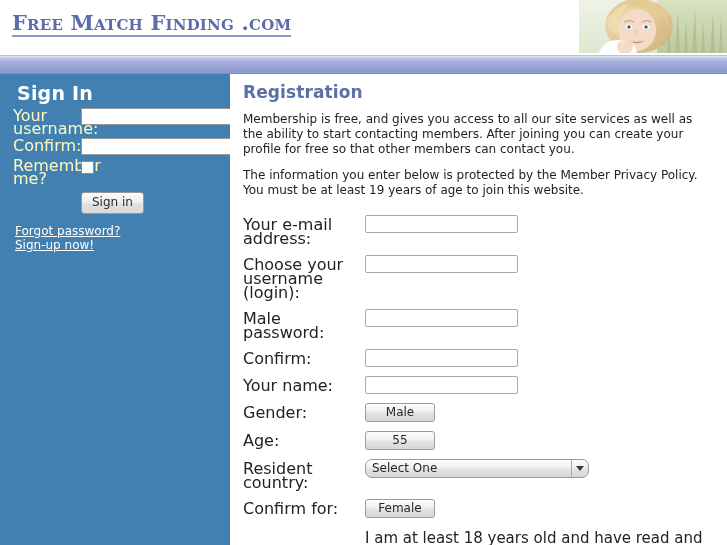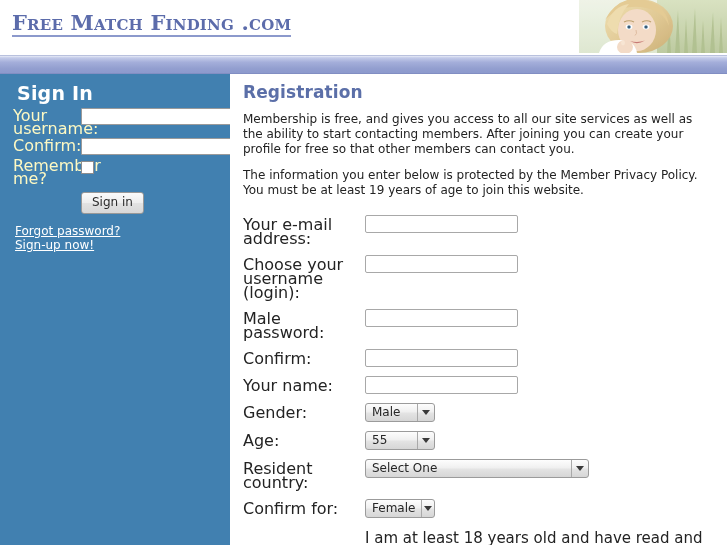--- a/index.html
+++ b/index.html
@@ -228,22 +228,22 @@
     justify-content: center;
     border-left: 1px solid #a9a9a9;
     box-sizing: border-box;
   }
   .arrow-glyph {
     width: 0; height: 0;
     border-left: 4px solid transparent;
     border-right: 4px solid transparent;
     border-top: 5px solid #3a3a3a;
   }
-  .select.w-small { width: 70px; }
-  .select.w-wide  { width: 224px; }
+  .select.w-small { width: 70px; flex-direction: column; }
+  .select.w-wide  { width: 224px; border-radius: 7px; }
   .select.w-wide .sel-text { flex: 1 1 auto; }
   .select.w-small .sel-text { flex: 1 1 auto; }
 
   
   #agree-block {
     margin: 12px 0 0 122px;
     max-width: 340px;
   }
   #agree-text {
     font-size: 15px;

